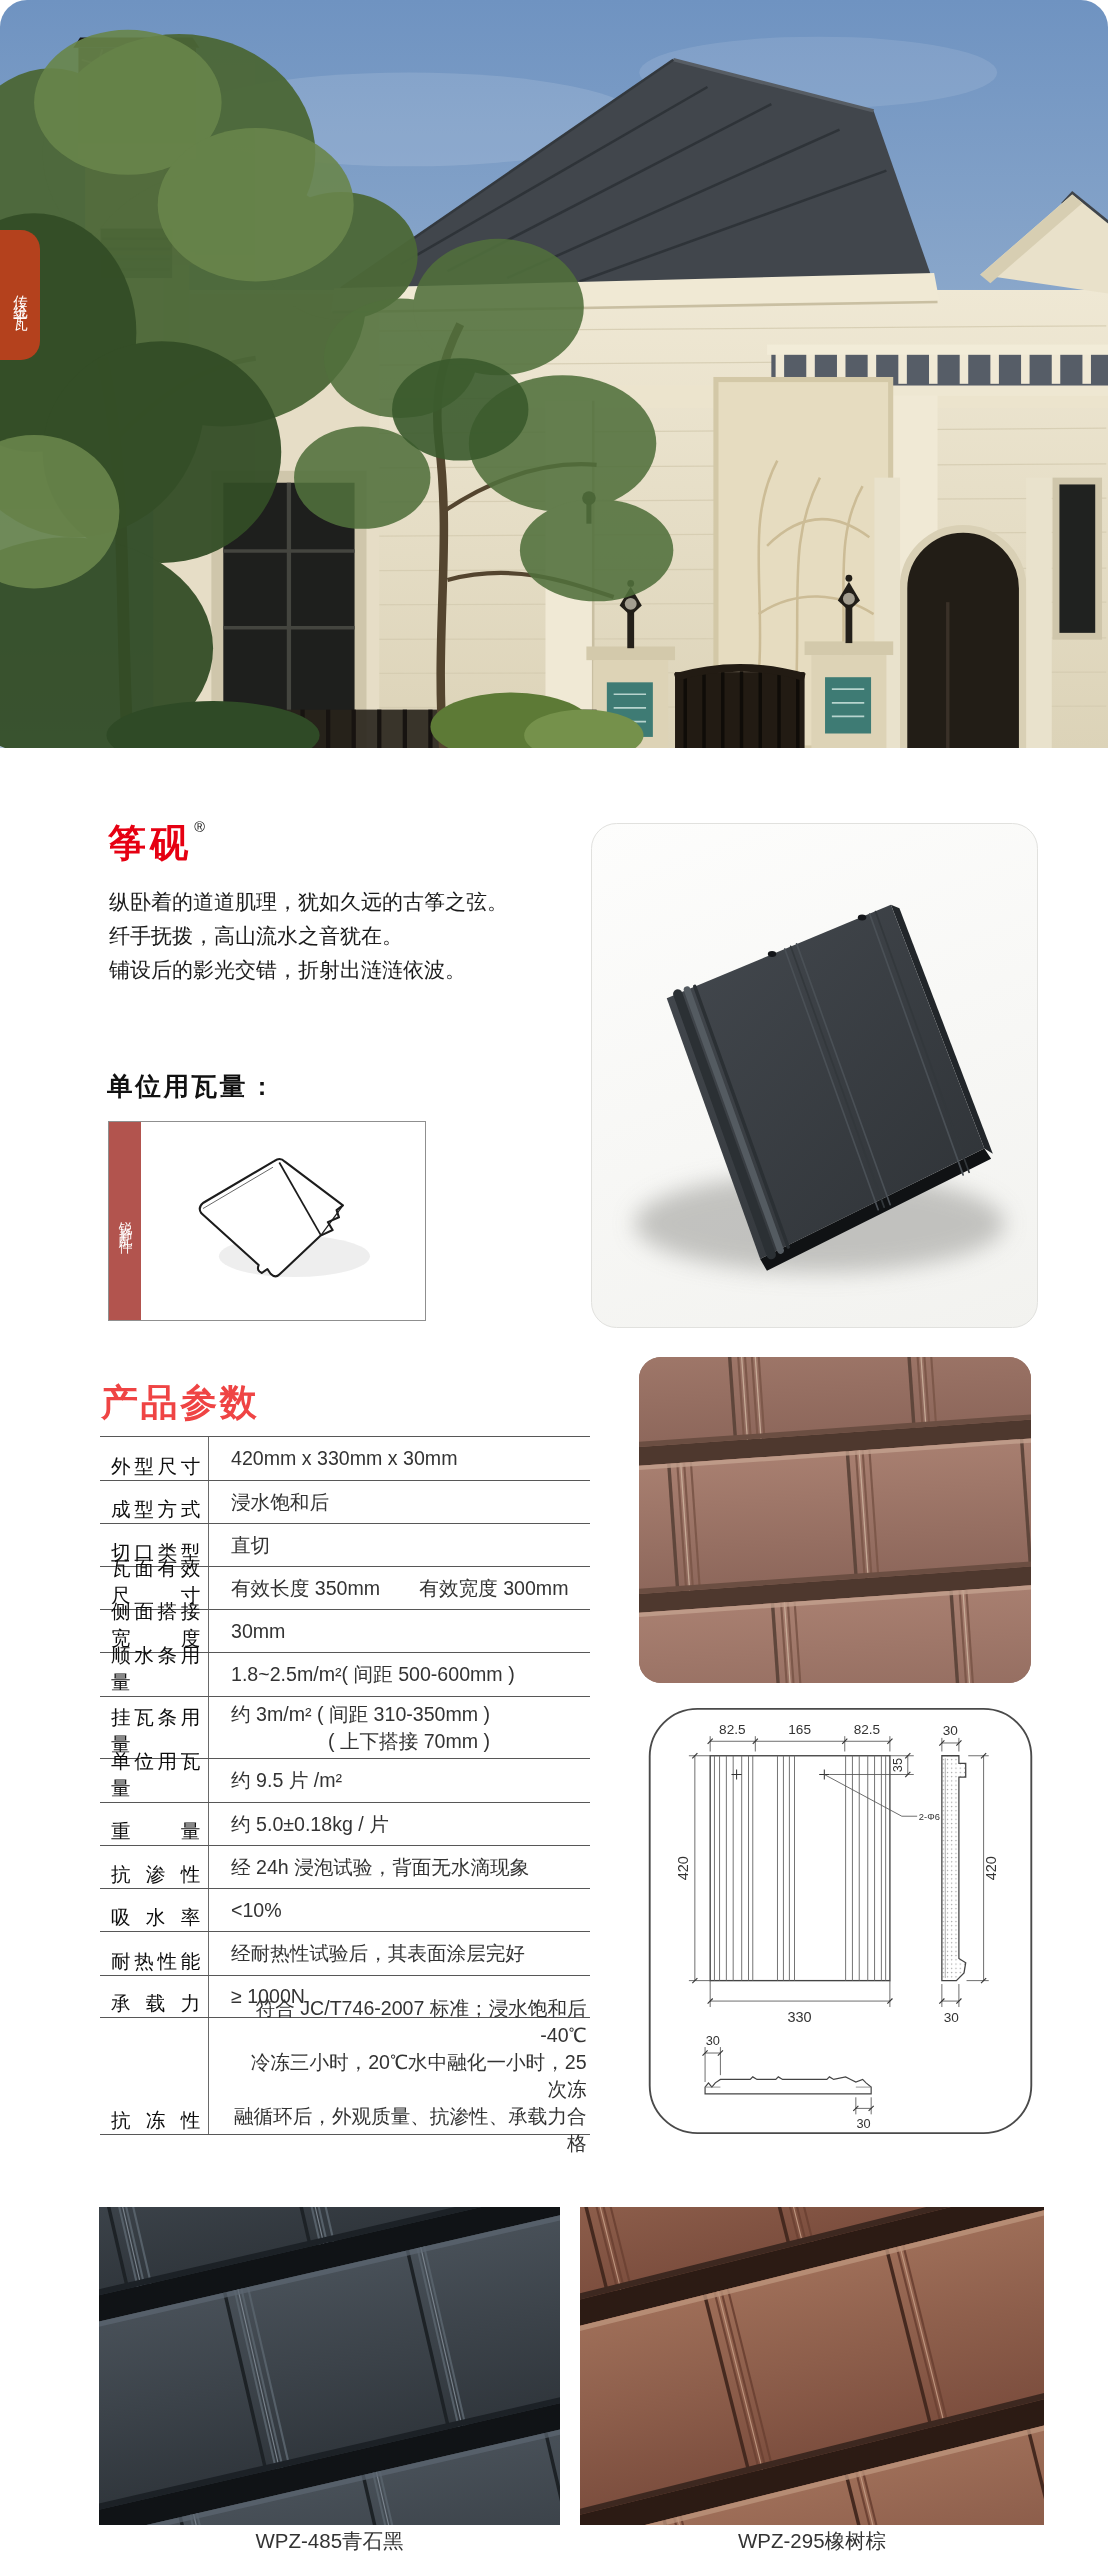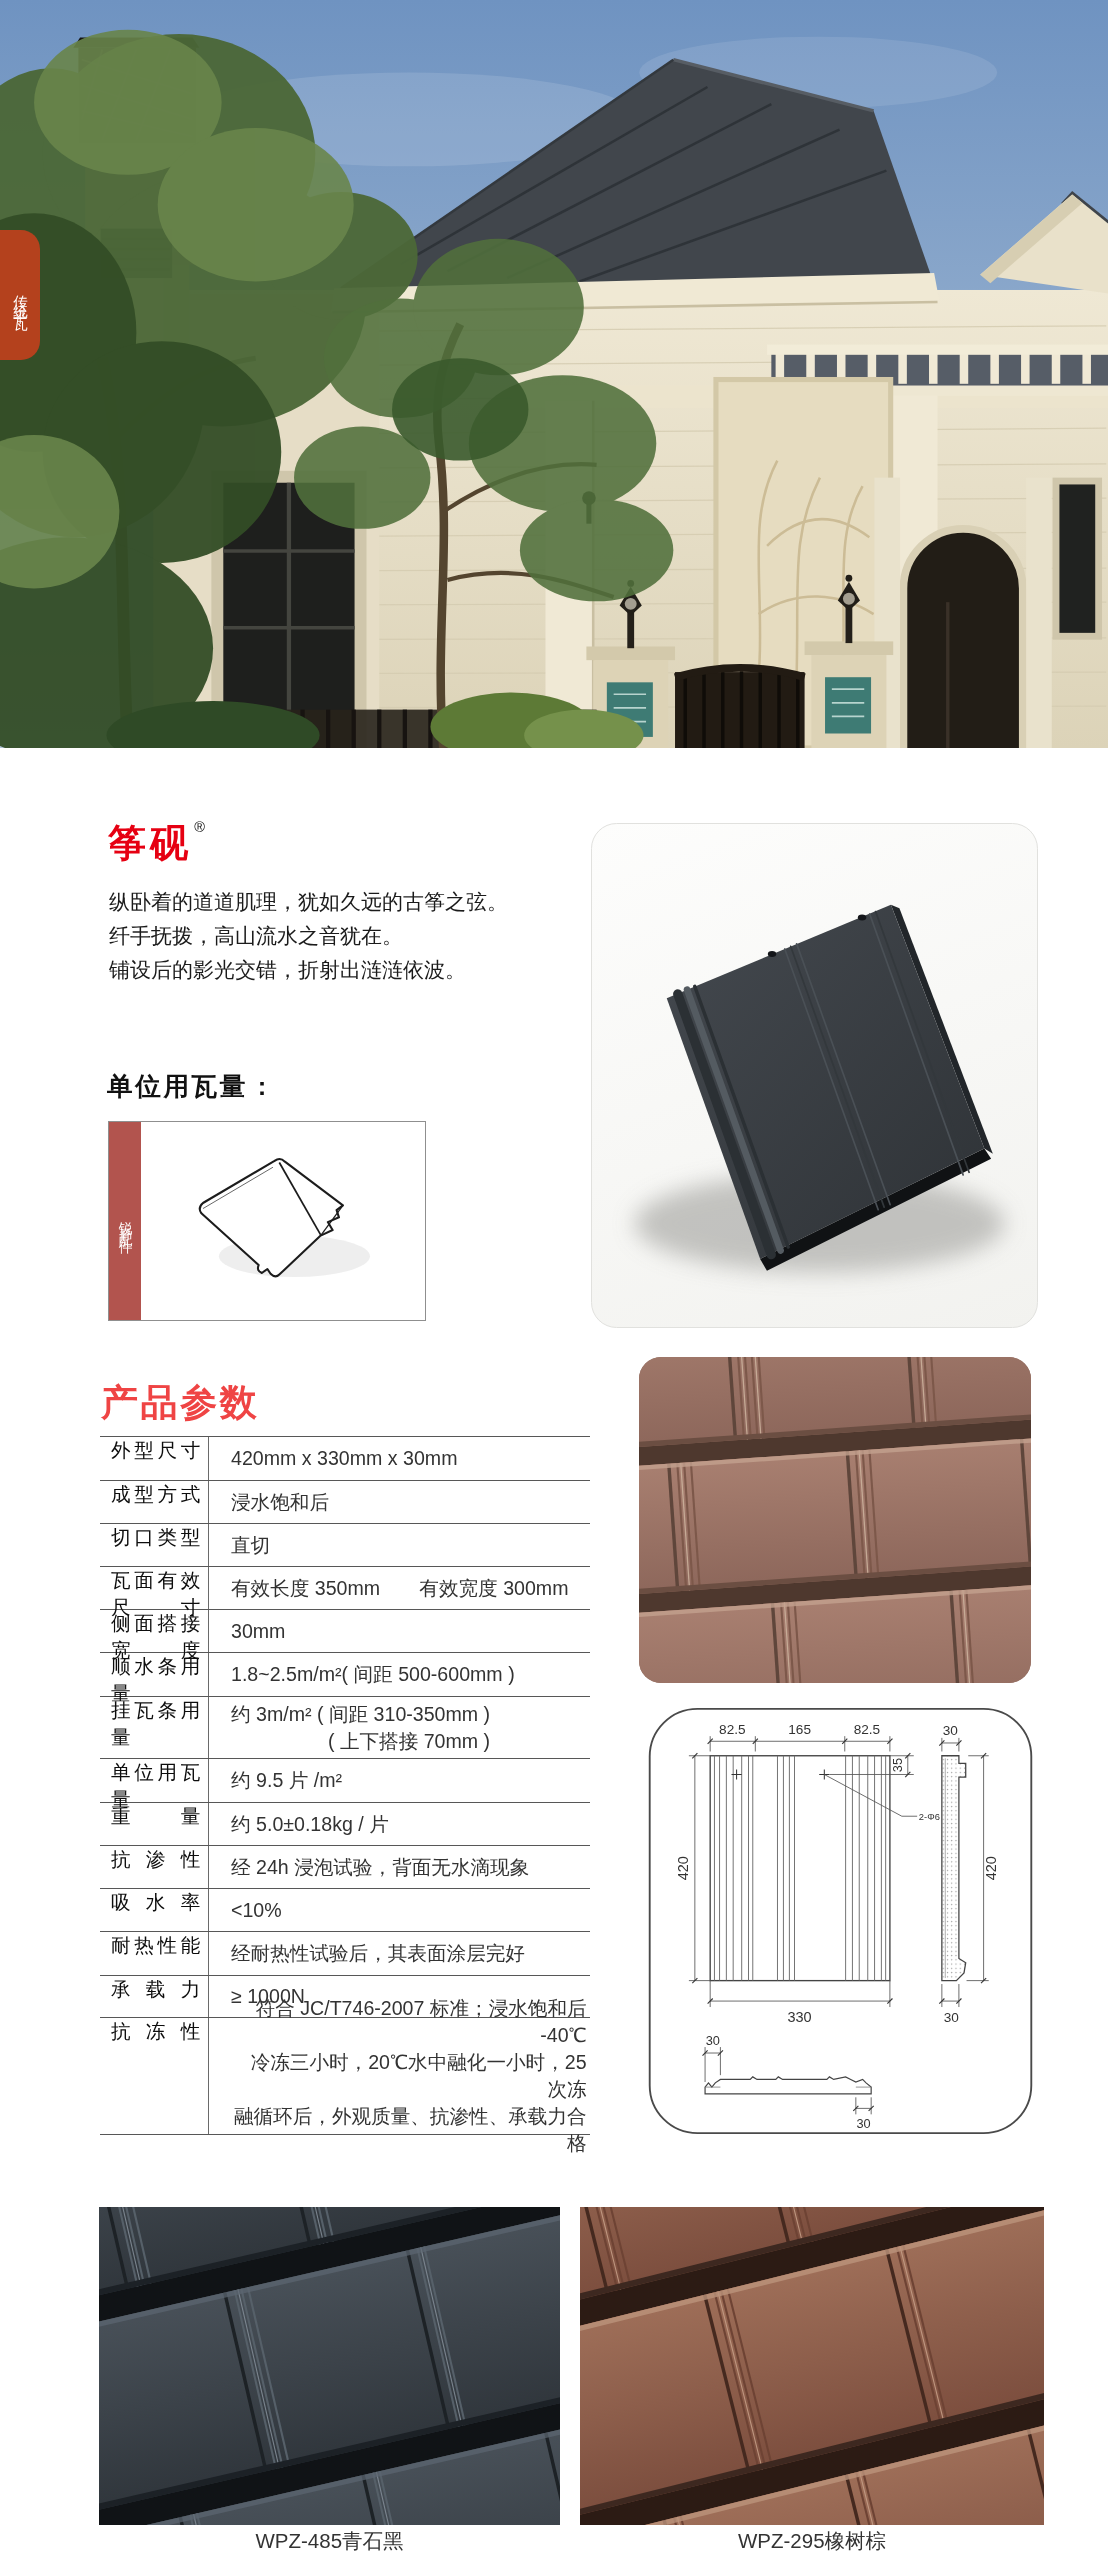--- a/index.html
+++ b/index.html
@@ -1,17 +1,17 @@
 <!DOCTYPE html>
 <html style="font-size:13.6px"><head>
 <meta charset="utf-8">
 <style>
   html,body{margin:0;padding:0;background:#fff;}
   .page{position:relative;width:1108px;height:2576px;background:#ffffff;
-        font-family:"Liberation Sans",sans-serif;overflow:hidden;}
+        font-family:"Liberation Sans",sans-serif;overflow:hidden;border-radius:27px;}
 
   
   .hero{position:absolute;left:0;top:0;width:1108px;height:748px;overflow:hidden;}
   .hero svg{display:block;width:100%;height:100%;}
   .hero-tab{position:absolute;left:0;top:230px;width:40px;height:130px;background:#b4411d;
             border-radius:0 19px 19px 0;display:flex;align-items:center;justify-content:center;z-index:5;}
   .hero-tab span{writing-mode:vertical-rl;color:#fff;font-size:14.5px;letter-spacing:7.7px;margin-top:6.8px;}
 
   
   .brand{position:absolute;left:108px;top:818px;color:#e60012;}
@@ -34,21 +34,21 @@
          border-radius:25.6px;background:linear-gradient(160deg,#fdfdfc 0%,#f2f2ef 100%);overflow:hidden;box-sizing:border-box;}
   .card2{position:absolute;left:639px;top:1357px;width:392px;height:326px;border-radius:22px;overflow:hidden;}
   .card3{position:absolute;left:648px;top:1707px;width:385px;height:428px;}
   .card1 svg,.card2 svg,.card3 svg{display:block;width:100%;height:100%;}
 
   
   .params-heading{position:absolute;left:101px;top:1378px;font-size:37px;font-weight:bold;color:#ef4444;letter-spacing:2.6px;}
   .spec-table{position:absolute;left:100px;top:1436px;width:490px;border-top:1.7px solid #575757;box-sizing:border-box;}
   .spec-row{display:flex;border-bottom:1.7px solid #575757;box-sizing:border-box;}
   .spec-label{width:109px;box-sizing:border-box;border-right:1.7px solid #6a6a6a;
-              padding:0 7.7px 0 11px;display:flex;flex-direction:column;justify-content:flex-start;}
+              padding:0 7.7px 0 11px;display:flex;flex-direction:column;justify-content:flex-end;}
   .spec-label span{display:block;width:100%;text-align:justify;text-align-last:justify;
                    font-size:19.6px;color:#0d0d0d;}
   .spec-value{flex:1;padding-left:22px;padding-right:3.4px;display:flex;align-items:center;
               font-size:19.6px;color:#333;white-space:pre-line;line-height:27px;text-align:right;}
 
   
   .swatch{position:absolute;top:2207px;height:318px;overflow:hidden;}
   .swatch svg{display:block;width:100%;height:100%;}
   .sw-left{left:99px;width:461px;}
   .sw-right{left:580px;width:464px;}

